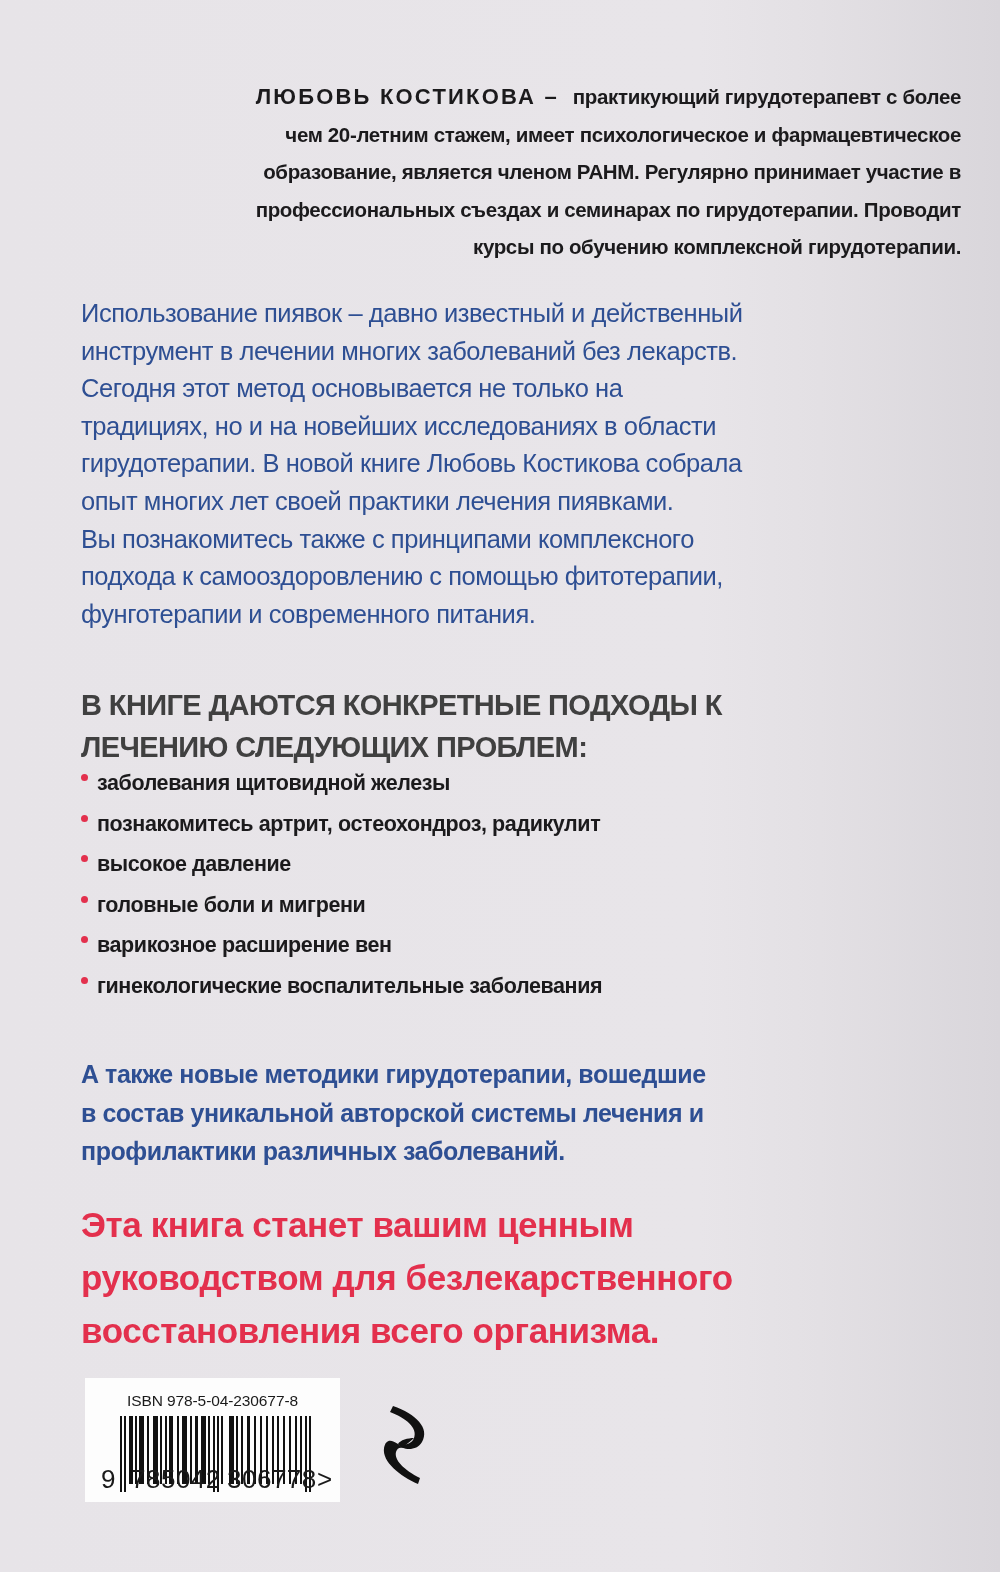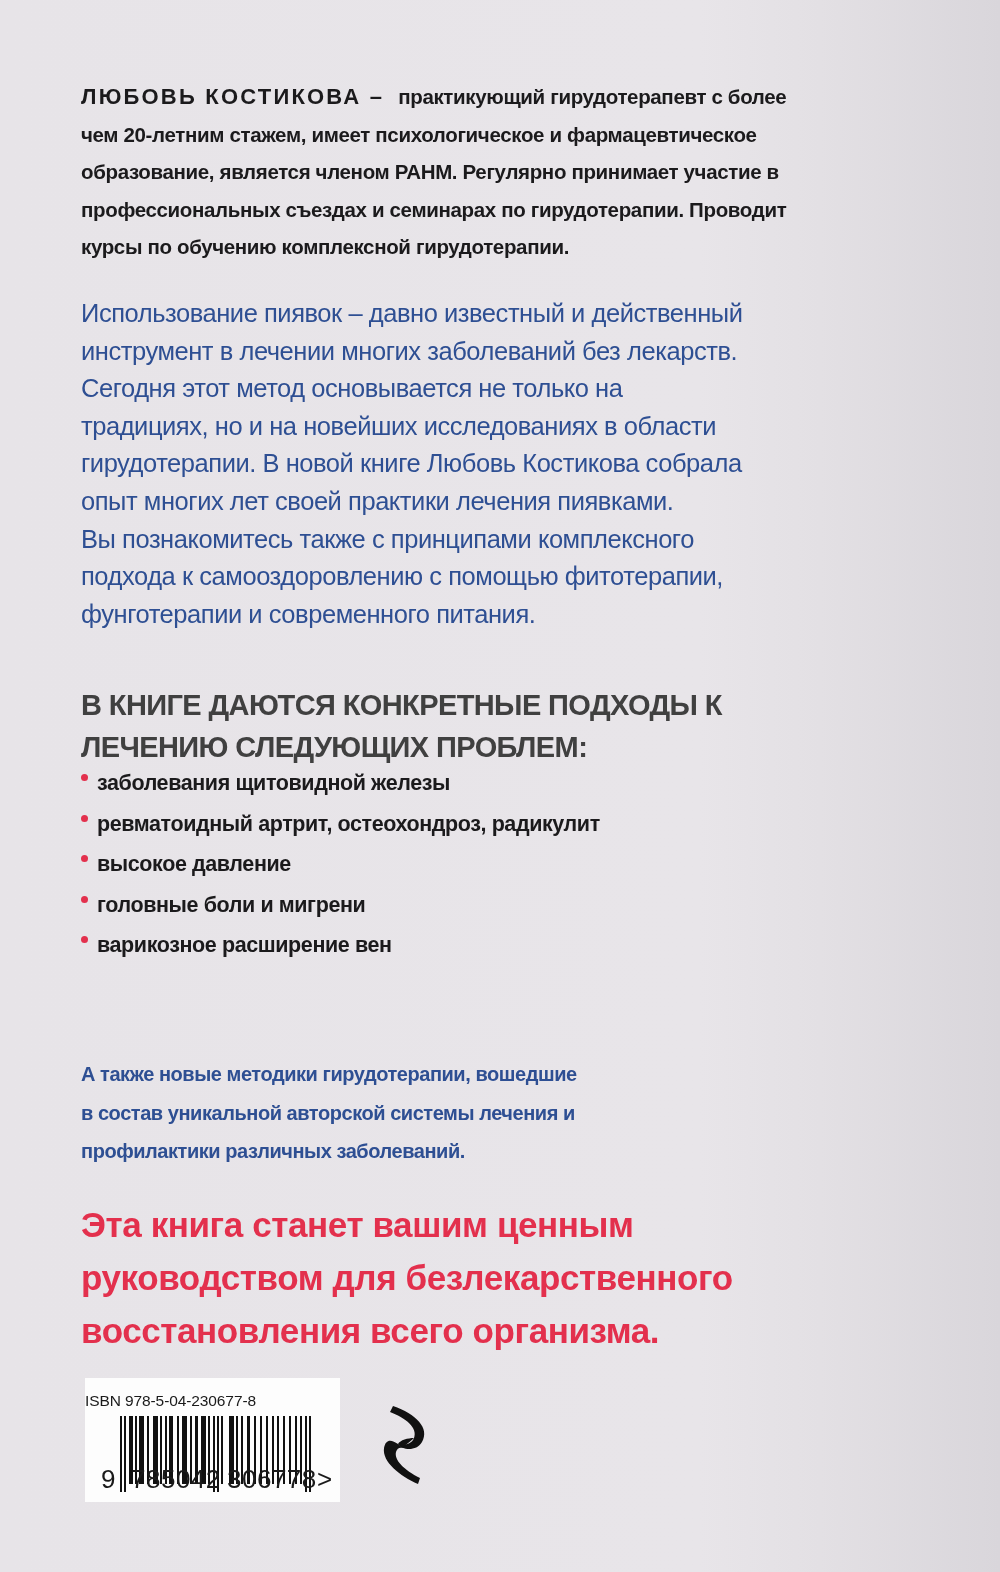--- a/index.html
+++ b/index.html
@@ -9,21 +9,21 @@
     font-family: "Liberation Sans", sans-serif;
     position: relative;
   }
   .cover { position: absolute; left: 0; top: 0; width: 1000px; height: 1572px; }
   .bio {
     position: absolute; left: 81px; top: 78px; width: 880px;
     font-size: 20.5px; line-height: 37.5px; color: #1b1a1c; font-weight: bold;
     letter-spacing: -0.35px;
   }
   .bio .author { font-size: 22px; letter-spacing: 2.2px; margin-right: 14px; }
-  .bio .line { white-space: nowrap; display: block; }
+  .bio .line { white-space: nowrap; display: block; text-align: right; }
   .intro {
     position: absolute; left: 81px; top: 295px; width: 880px;
     color: #2e4f93; font-weight: normal; font-size: 25.5px; line-height: 37.6px;
     letter-spacing: -0.45px;
   }
   .intro .line, .extra .line, .closing .line, .heading .line { display: block; white-space: nowrap; }
   .heading {
     position: absolute; left: 81px; top: 684px; width: 880px;
     color: #404040; font-weight: bold; font-size: 29px; line-height: 42px;
     letter-spacing: -0.6px;
@@ -35,34 +35,34 @@
   .problems li {
     display: flex; align-items: flex-start; height: 40.5px;
     font-size: 21.5px; font-weight: bold; color: #1b1a1c; letter-spacing: -0.4px;
   }
   .problems .bullet {
     width: 7px; height: 7px; border-radius: 50%; background: #e3304d;
     margin: 3px 9px 0 3px; flex: none;
   }
   .extra {
     position: absolute; left: 81px; top: 1055px; width: 880px;
-    color: #2e4f93; font-weight: bold; font-size: 20px; line-height: 38.5px;
+    color: #2e4f93; font-weight: bold; font-size: 25px; line-height: 38.5px;
     letter-spacing: -0.45px;
   }
   .closing {
     position: absolute; left: 81px; top: 1198px; width: 880px;
     color: #e3304d; font-weight: bold; font-size: 35px; line-height: 53px;
     letter-spacing: -0.4px;
   }
   .barcode-box {
     position: absolute; left: 85px; top: 1378px; width: 255px; height: 124px;
     background: #fdfdfd;
   }
   .isbn-text {
-    position: absolute; left: 0; top: 14px; width: 255px; 
+    position: absolute; left: 0; top: 14px; width: 255px; text-align: center;
     font-size: 15.5px; color: #1a1a1a; letter-spacing: -0.1px;
   }
   .bars { position: absolute; left: 35px; top: 38px; }
   .digits {
     position: absolute; left: 0; top: 86px; width: 255px; height: 34px;
     font-size: 26px; color: #1a1a1a; letter-spacing: 0.5px;
   }
   .digits span { position: absolute; top: 0; }
   .logo { position: absolute; left: 376px; top: 1400px; }
 </style>
@@ -96,33 +96,37 @@
     <span class="line">ЛЕЧЕНИЮ СЛЕДУЮЩИХ ПРОБЛЕМ:</span>
   </div>
 
   <ul class="problems">
     <li>
         <span class="bullet"></span>
         <span>заболевания щитовидной железы</span>
       </li>
     <li>
         <span class="bullet"></span>
-        <span>ревматоидный артрит, остеохондроз, радикулит</span>
+        <span>познакомитесь артрит, остеохондроз, радикулит</span>
       </li>
     <li>
         <span class="bullet"></span>
         <span>высокое давление</span>
       </li>
     <li>
         <span class="bullet"></span>
         <span>головные боли и мигрени</span>
       </li>
     <li>
         <span class="bullet"></span>
         <span>варикозное расширение вен</span>
+      </li>
+    <li>
+        <span class="bullet"></span>
+        <span>гинекологические воспалительные заболевания</span>
       </li>
   </ul>
 
   <div class="extra">
     <span class="line">А также новые методики гирудотерапии, вошедшие</span>
     <span class="line">в состав уникальной авторской системы лечения и</span>
     <span class="line">профилактики различных заболеваний.</span>
   </div>
 
   <div class="closing">

